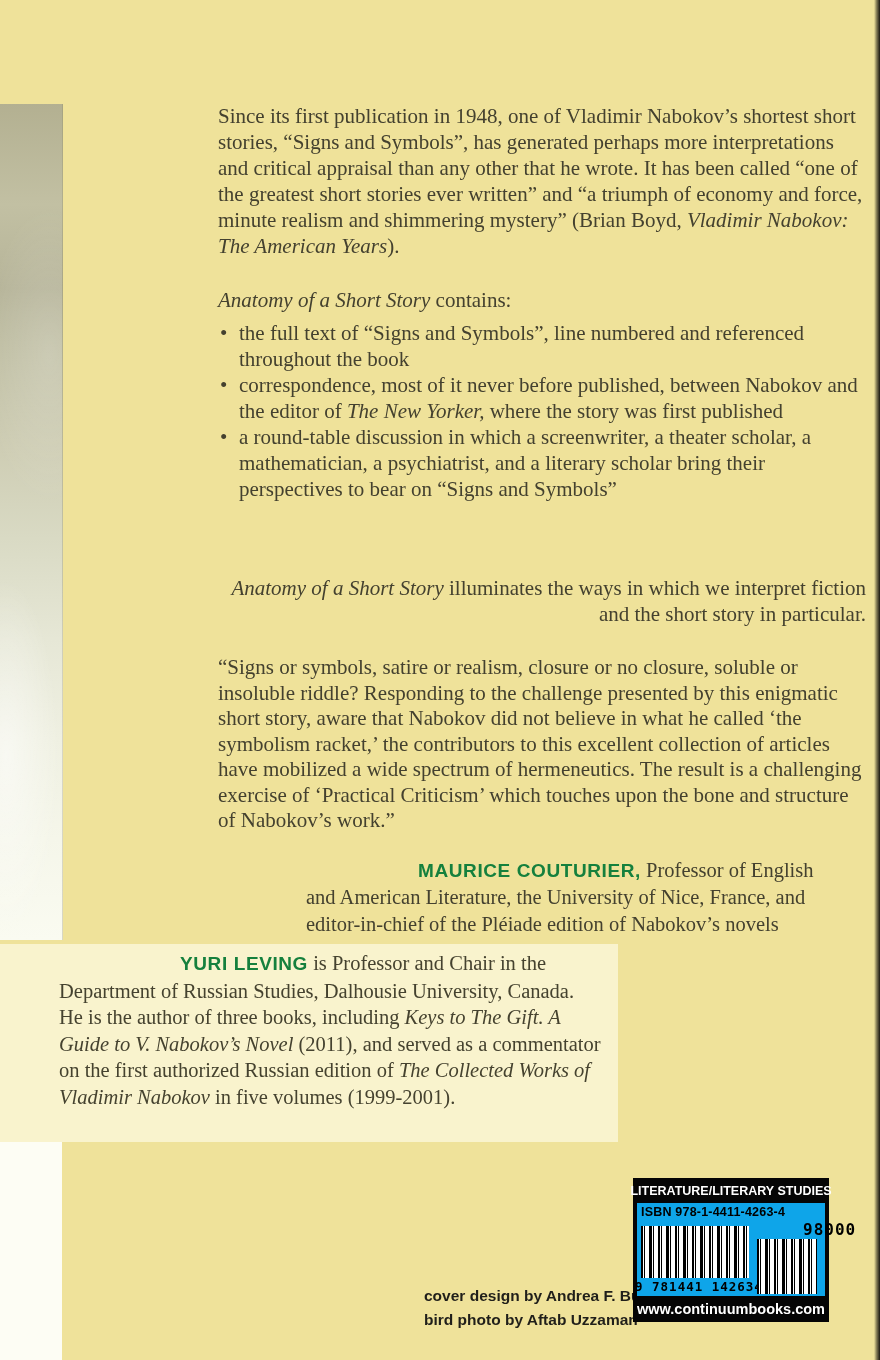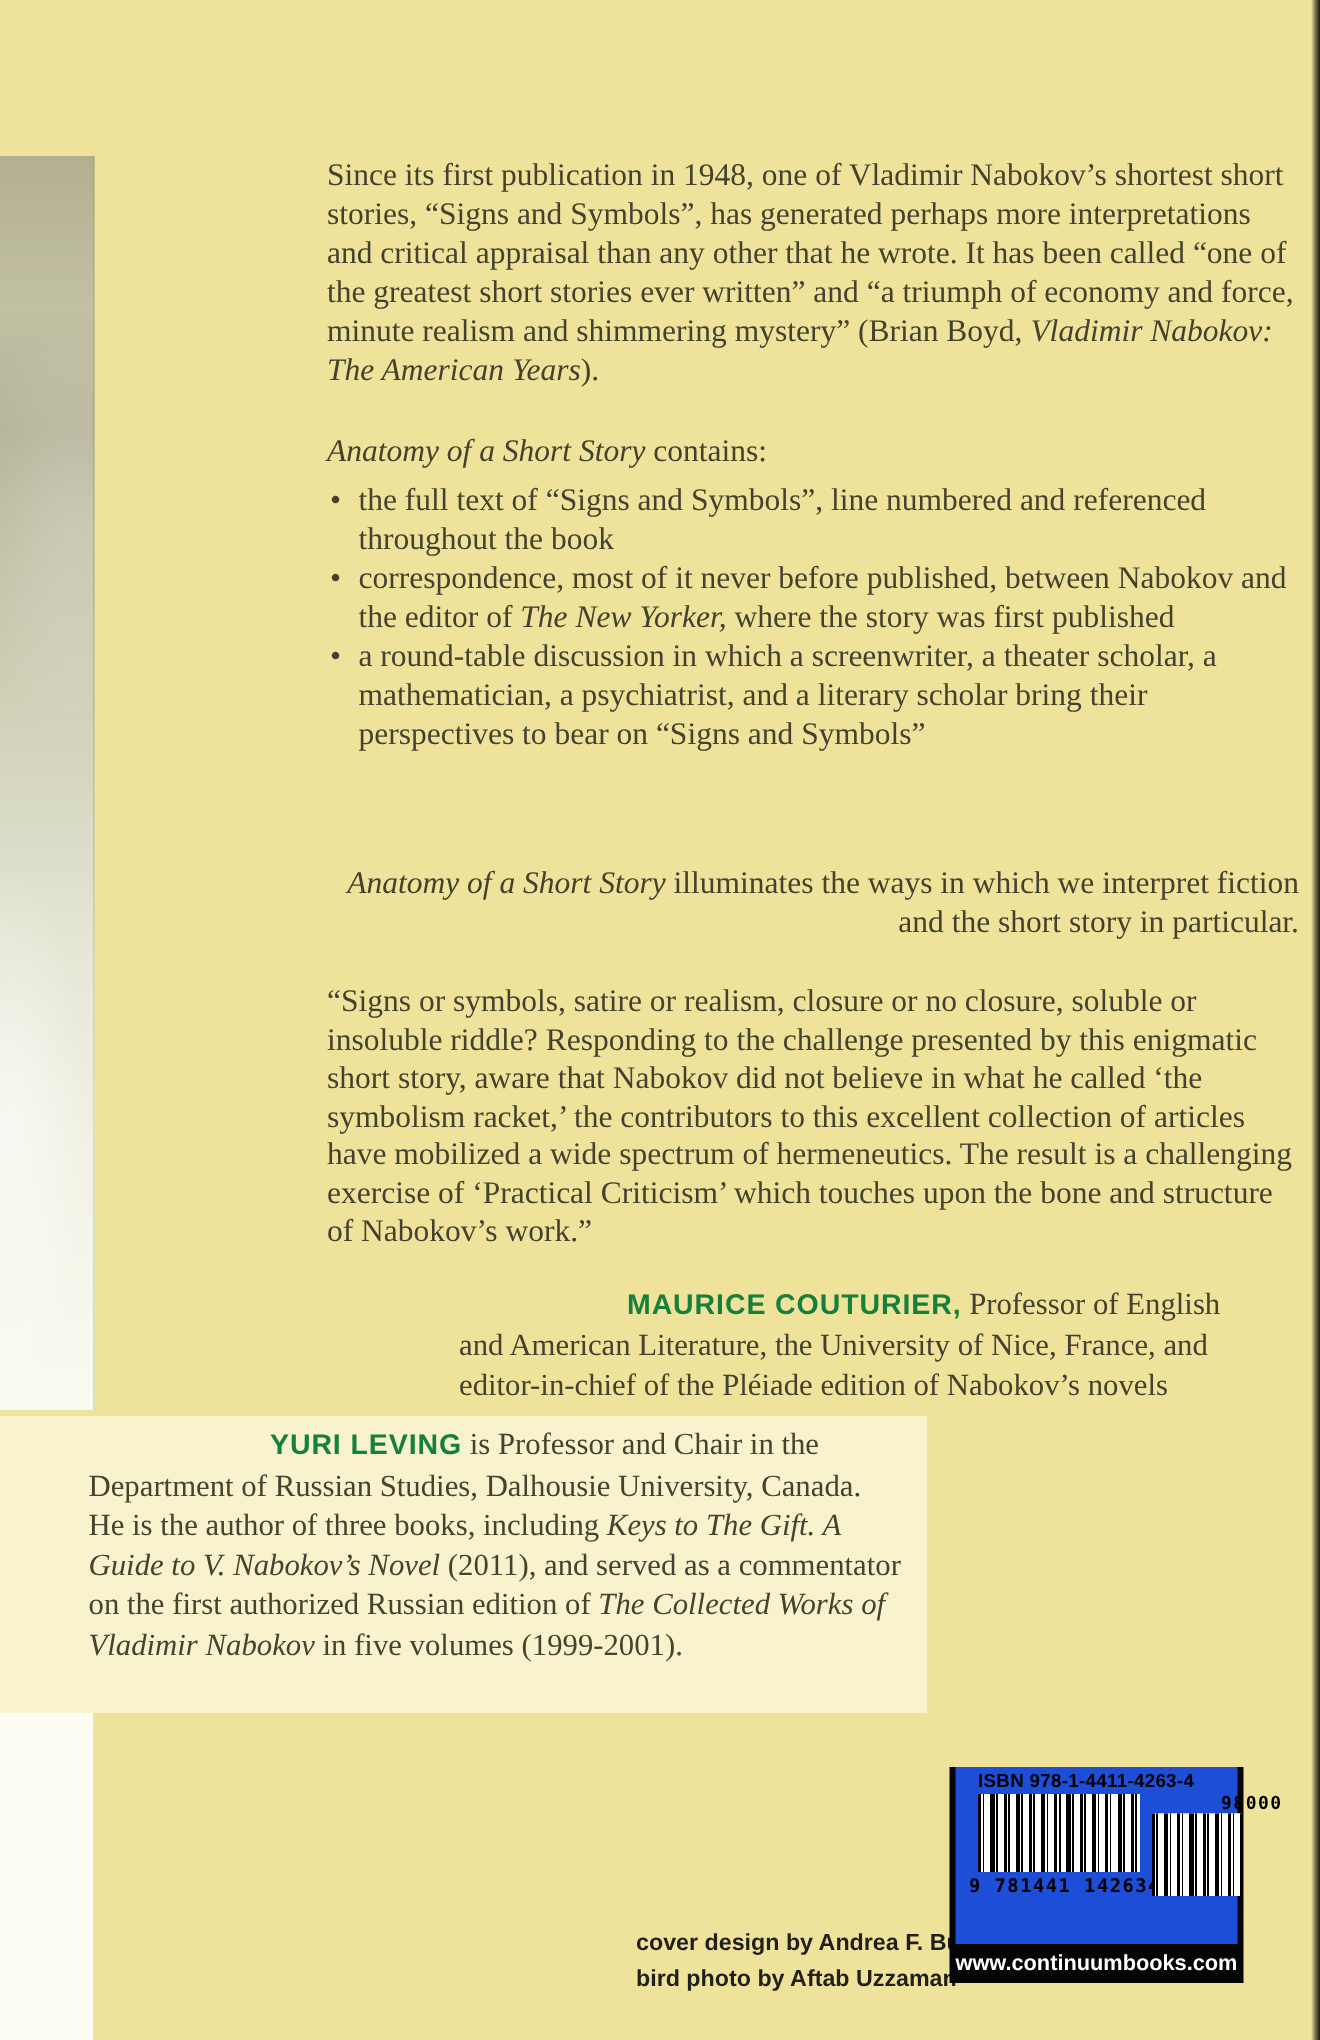--- a/index.html
+++ b/index.html
@@ -67,42 +67,42 @@
   
   .barcode-block {
     position:absolute; left:633px; top:1178px; width:196px; height:144px;
     background:#050505; display:flex; flex-direction:column;
     font-family:"Liberation Sans", sans-serif;
   }
   .bc-cat {
     height:25px; display:flex; align-items:center; justify-content:center;
     color:#fff; font-weight:bold; font-size:12.5px; white-space:nowrap;
   }
-  .bc-white { flex:1; background:#1d4ed8; margin:0 4px; padding:2px 6px 2px 15px; }
+  .bc-white { flex:1; background:#0ea5e9; margin:0 4px; padding:2px 6px 2px 4px; }
   .bc-isbn { font-weight:bold; font-size:12.5px; color:#000; letter-spacing:0.2px; }
   .bc-row { display:flex; align-items:flex-end; margin-top:1px; }
   .bc-main { width:108px; }
   .bars {
     background-color:#fff;
     background-image:repeating-linear-gradient(90deg,
       #000 0px, #000 2px, #fff 2px, #fff 3px,
       #000 3px, #000 4px, #fff 4px, #fff 8px,
       #000 8px, #000 11px, #fff 11px, #fff 12px,
       #000 12px, #000 13px, #fff 13px, #fff 17px);
   }
   .bc-main .bars { height:52px; }
   .bc-digits {
     font-family:"DejaVu Sans Mono", monospace; font-weight:bold;
     font-size:12.5px; letter-spacing:1px; color:#000; white-space:nowrap;
     margin-top:1px; margin-left:-6px;
   }
   .bc-supp { width:60px; margin-left:8px; }
   .bc-price {
     font-family:"DejaVu Sans Mono", monospace; font-weight:bold;
-    font-size:12px; text-align:center; letter-spacing:1px; color:#000;margin-left:46px;
+    font-size:16px; text-align:center; letter-spacing:1px; color:#000;margin-left:46px;
   }
   .bc-supp .bars { height:55px; }
   .bc-web {
     height:26px; display:flex; align-items:center; justify-content:center;
     color:#fff; font-weight:bold; font-size:14.5px; white-space:nowrap;
   }
 </style>
 </head>
 <body>
 
@@ -128,20 +128,21 @@
 <div class="bio-panel">
   <p class="bio-text" style="margin:0;"><span class="red-name">YURI LEVING</span><span> is Professor and Chair in the Department of Russian Studies, Dalhousie University, Canada. He is the author of three books, including </span><span class="em">Keys to The Gift. A Guide to V. Nabokov’s Novel</span><span> (2011), and served as a commentator on the first authorized Russian edition of </span><span class="em">The Collected Works of Vladimir Nabokov</span><span> in five volumes (1999-2001).</span></p>
 </div>
 
 <div class="credits">
   <div>cover design by Andrea F. Bucsi</div>
   <div>bird photo by Aftab Uzzaman</div>
 </div>
 
 <div class="barcode-block">
+  <div class="bc-cat">LITERATURE/LITERARY STUDIES</div>
   <div class="bc-white">
     <div class="bc-isbn">ISBN 978-1-4411-4263-4</div>
     <div class="bc-row">
       <div class="bc-main">
         <div class="bars"></div>
         <div class="bc-digits">9 781441 142634</div>
       </div>
       <div class="bc-supp">
         <div class="bc-price">98000</div>
         <div class="bars"></div>

